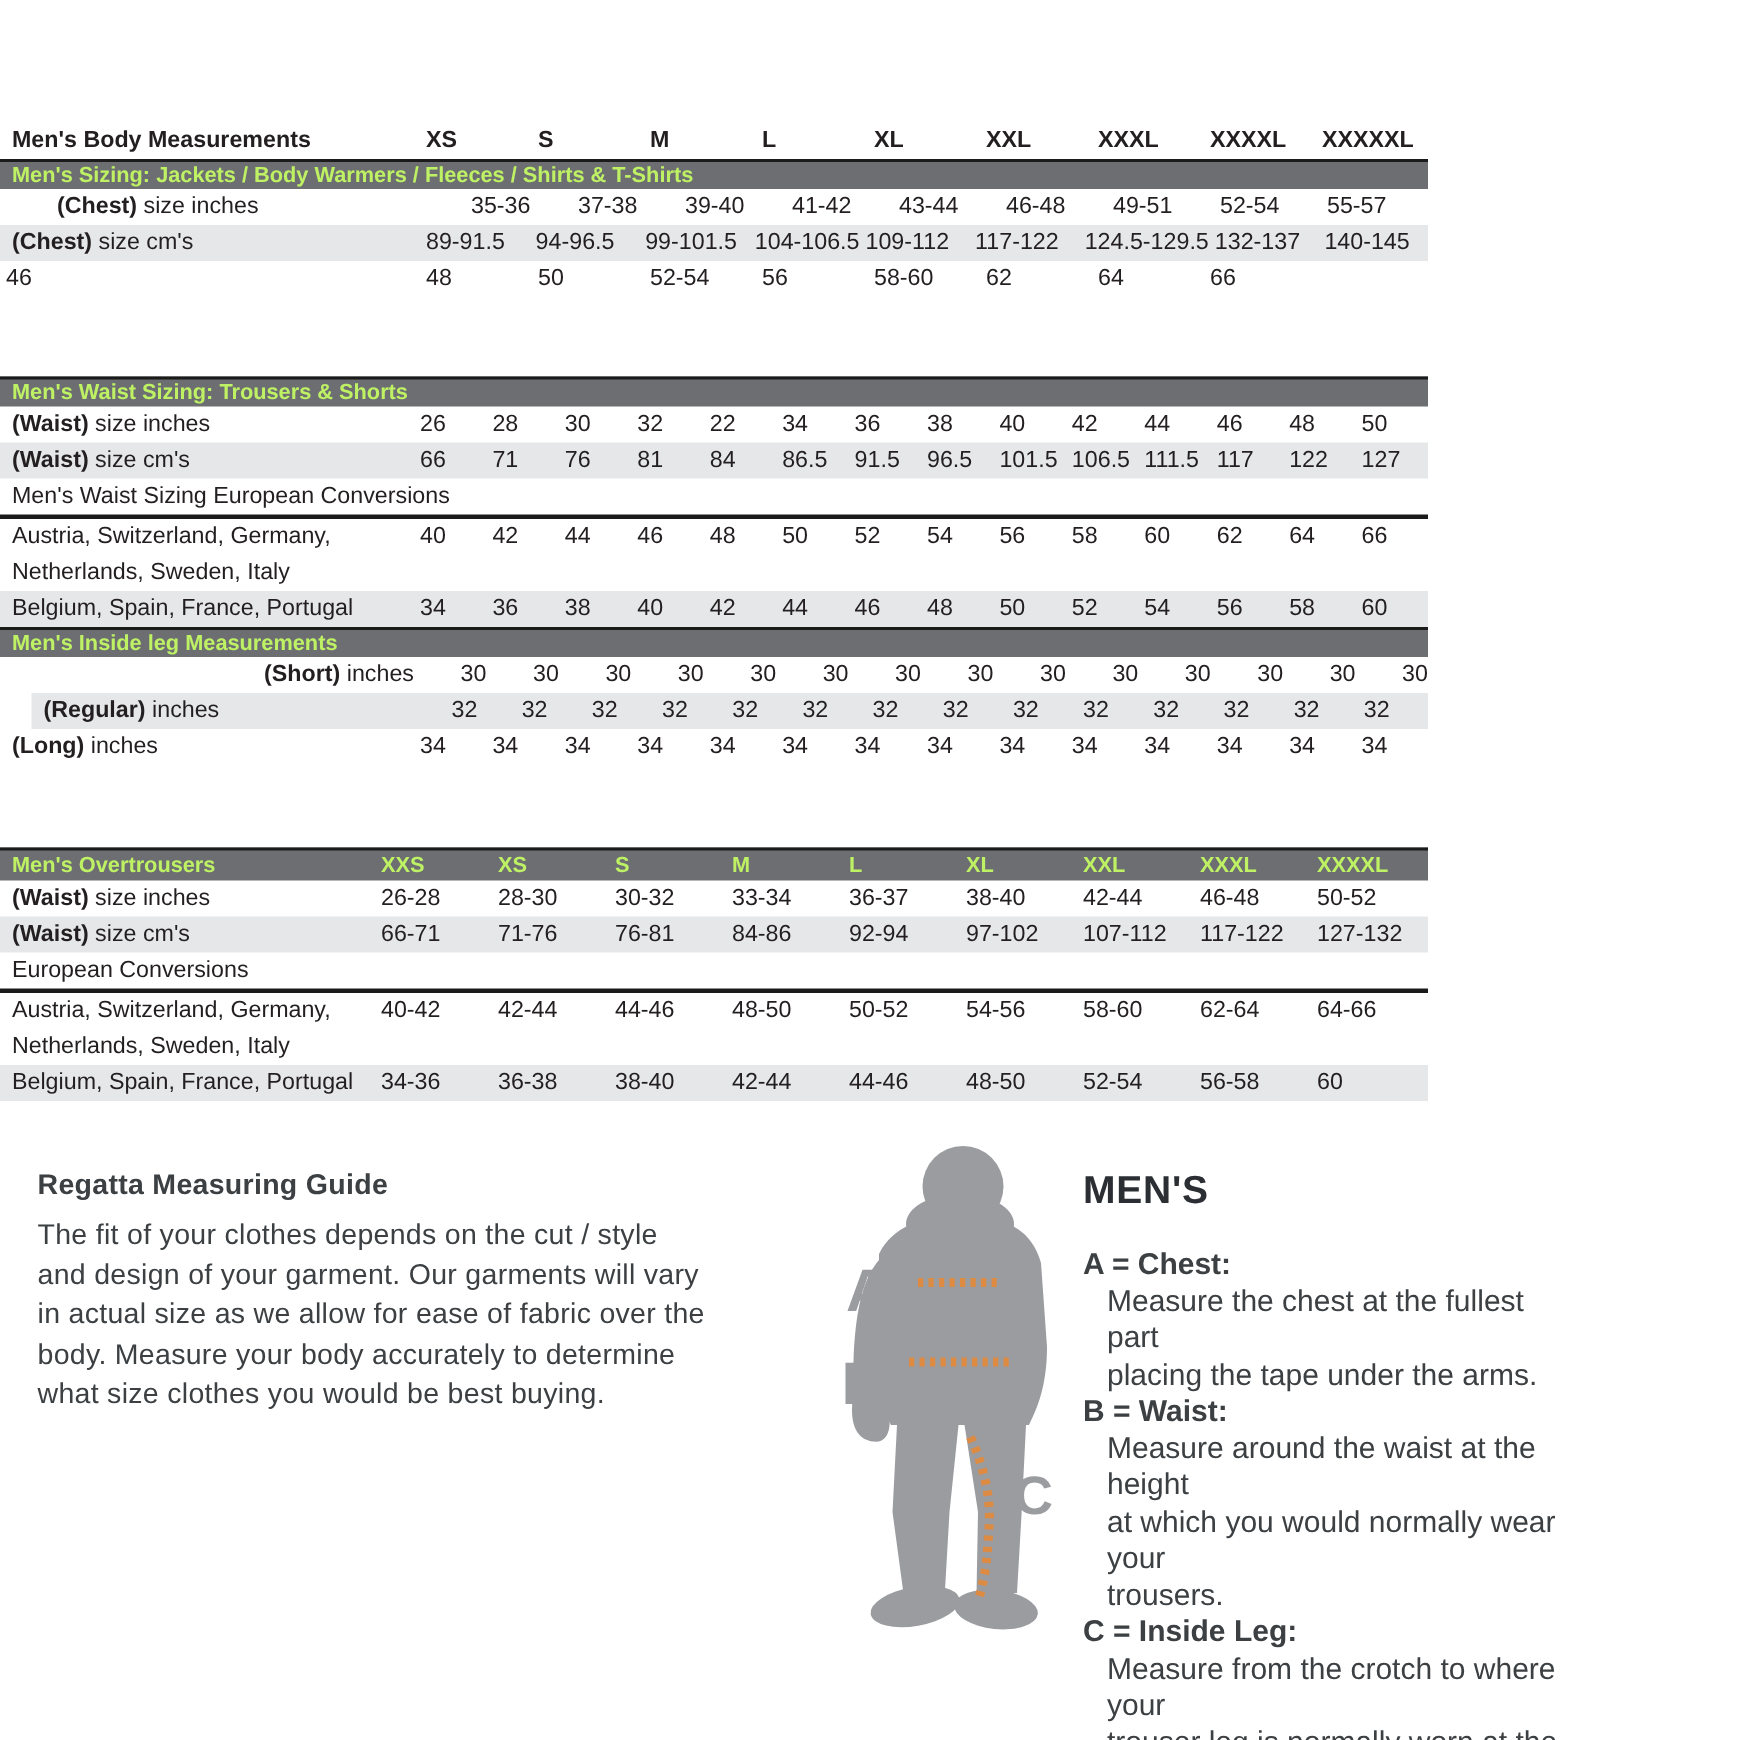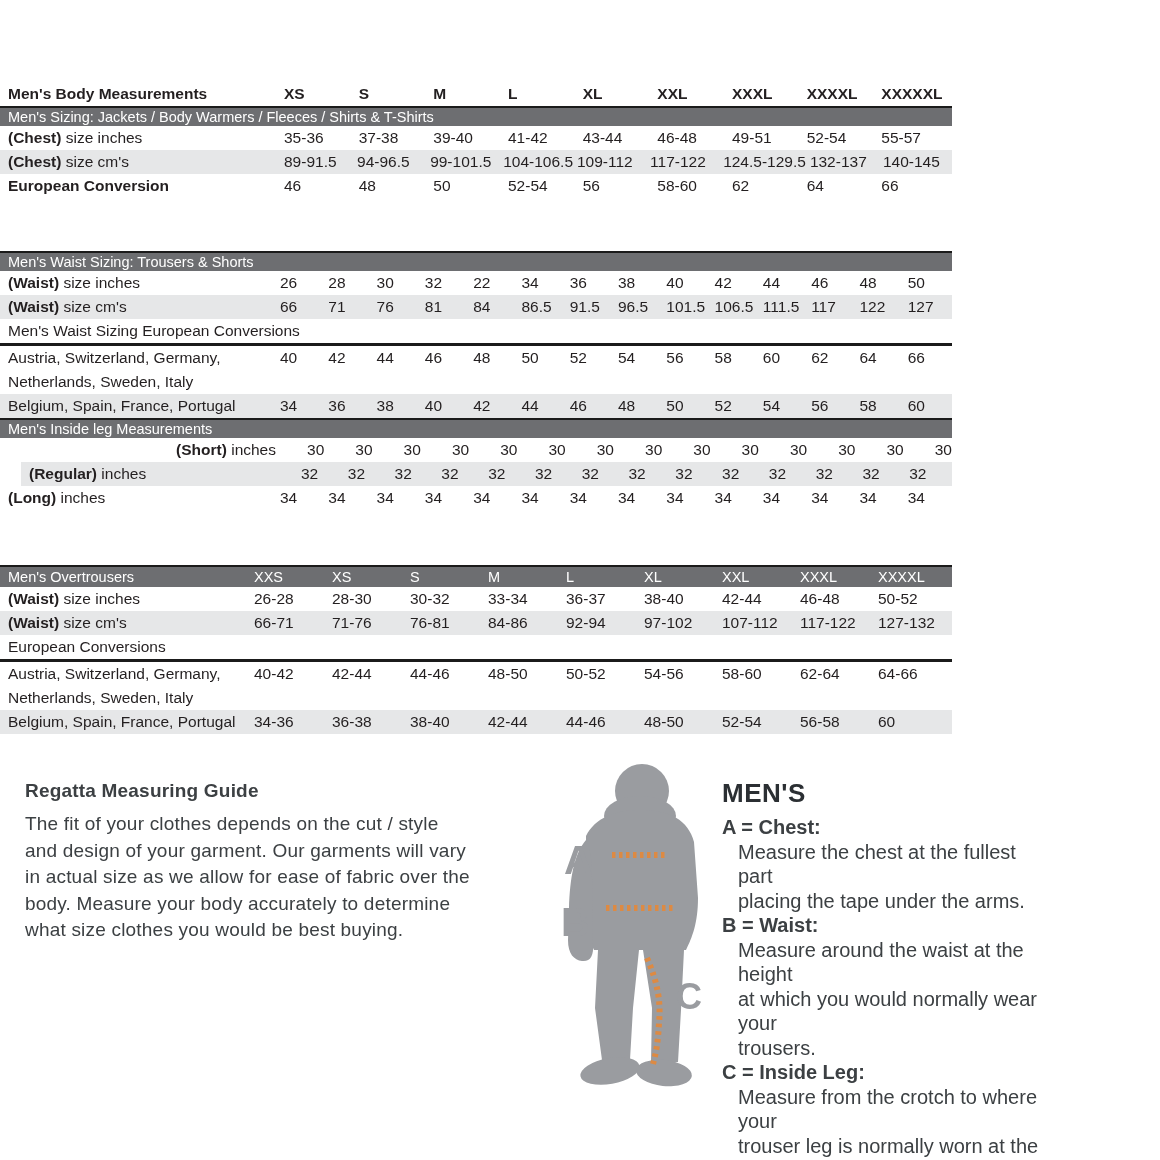--- a/index.html
+++ b/index.html
@@ -14,38 +14,38 @@
   #table-waist{margin-top:53px}
   #table-overtrousers{margin-top:55px}
   .trow{display:grid;align-items:start;min-height:24px}
   .tlabel{padding-left:8px;font-size:15.5px;line-height:24px;white-space:nowrap}
   .tcell{font-size:15.5px;line-height:24px;padding-left:4px;white-space:nowrap}
   .trow.shaded{background:var(--row_shade,#e6e7e8)}
   .trow.topline{border-top:3px solid var(--line_black,#1b1b1b)}
   .trow.header .tlabel,.trow.header .tcell{font-weight:bold}
   .trow.bar,.trow.barcells{
     background:var(--bar_gray,#6d6e71);border-top:2px solid var(--line_black,#1b1b1b);
-    color:#ffffff;font-weight:normal;
+    color:#bef264;font-weight:bold;
   }
   .trow.bar{min-height:18px}
   .trow.bar .tlabel{font-size:14.5px;line-height:18px}
   .trow.barcells{min-height:20px}
   .trow.barcells .tlabel,.trow.barcells .tcell{font-size:14.5px;line-height:20px}
   b{font-weight:bold}
   
   .bottom{position:relative;width:1025px;height:426px}
   .guide{position:absolute;left:25px;top:46px;width:505px;color:var(--body_text,#3c4043)}
   .guide-heading{font-size:19px;font-weight:bold;letter-spacing:.2px;margin-bottom:9px}
   .guide-body{font-size:19px;line-height:26.5px;letter-spacing:.2px;white-space:pre-line}
   .figure-wrap{position:absolute;left:540px;top:24px;width:175px;height:335px}
   .fig-shape{fill:var(--figure_gray,#9a9ca0)}
   .fig-dash{stroke:var(--orange,#dd8a43);stroke-width:6;fill:none}
   .fig-letter{fill:var(--figure_gray,#9a9ca0);font-family:"Liberation Sans",sans-serif;font-weight:bold}
   .mens{position:absolute;left:722px;top:44px;width:330px;color:var(--body_text,#3c4043)}
-  .mens-heading{font-size:26px;font-weight:bold;letter-spacing:.5px;color:#2b2f33;margin-bottom:6px}
+  .mens-heading{font-size:26px;font-weight:bold;letter-spacing:.5px;color:#2b2f33;margin-bottom:22px}
   .mens-section-label{font-size:20px;font-weight:bold;line-height:24.5px}
   .mens-section-desc{font-size:20px;line-height:24.5px;margin-left:16px;white-space:pre-line}
 </style>
 </head>
 <body>
 
 <div class="ttable" id="table-body">
     <div class="trow header" style="grid-template-columns: 280px repeat(9, 1fr);">
       <div class="tlabel">Men's Body Measurements</div>
       <div class="tcell">XS</div>
@@ -54,21 +54,21 @@
       <div class="tcell">L</div>
       <div class="tcell">XL</div>
       <div class="tcell">XXL</div>
       <div class="tcell">XXXL</div>
       <div class="tcell">XXXXL</div>
       <div class="tcell">XXXXXL</div>
     </div>
     <div class="trow bar">
       <div class="tlabel">Men's Sizing: Jackets / Body Warmers / Fleeces / Shirts &amp; T-Shirts</div>
     </div>
-    <div class="trow row" style="grid-template-columns: 280px repeat(9, 1fr);">
+    <div class="trow row" style="grid-template-columns: 280px repeat(9, 1fr); margin-left: 30px;">
       <div class="tlabel"><b>(Chest)</b> size inches</div>
       <div class="tcell">35-36</div>
       <div class="tcell">37-38</div>
       <div class="tcell">39-40</div>
       <div class="tcell">41-42</div>
       <div class="tcell">43-44</div>
       <div class="tcell">46-48</div>
       <div class="tcell">49-51</div>
       <div class="tcell">52-54</div>
       <div class="tcell">55-57</div>
@@ -79,21 +79,20 @@
       <div class="tcell">94-96.5</div>
       <div class="tcell">99-101.5</div>
       <div class="tcell">104-106.5</div>
       <div class="tcell">109-112</div>
       <div class="tcell">117-122</div>
       <div class="tcell">124.5-129.5</div>
       <div class="tcell">132-137</div>
       <div class="tcell">140-145</div>
     </div>
     <div class="trow row" style="grid-template-columns: 280px repeat(9, 1fr);">
-      <div class="tlabel"><b>European Conversion</b></div>
       <div class="tcell">46</div>
       <div class="tcell">48</div>
       <div class="tcell">50</div>
       <div class="tcell">52-54</div>
       <div class="tcell">56</div>
       <div class="tcell">58-60</div>
       <div class="tcell">62</div>
       <div class="tcell">64</div>
       <div class="tcell">66</div>
     </div>

